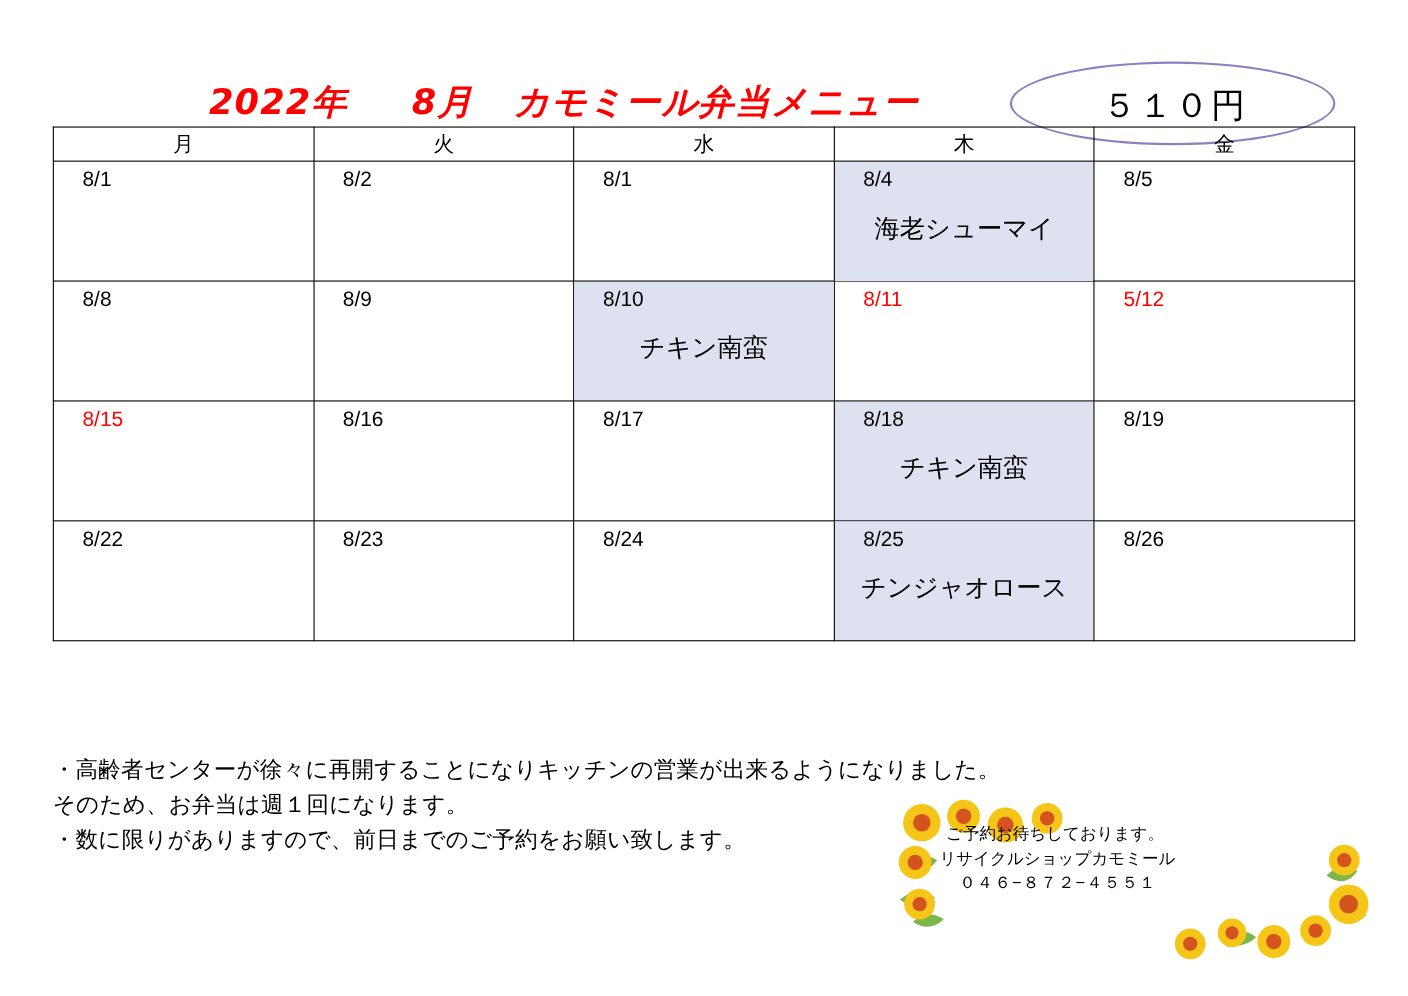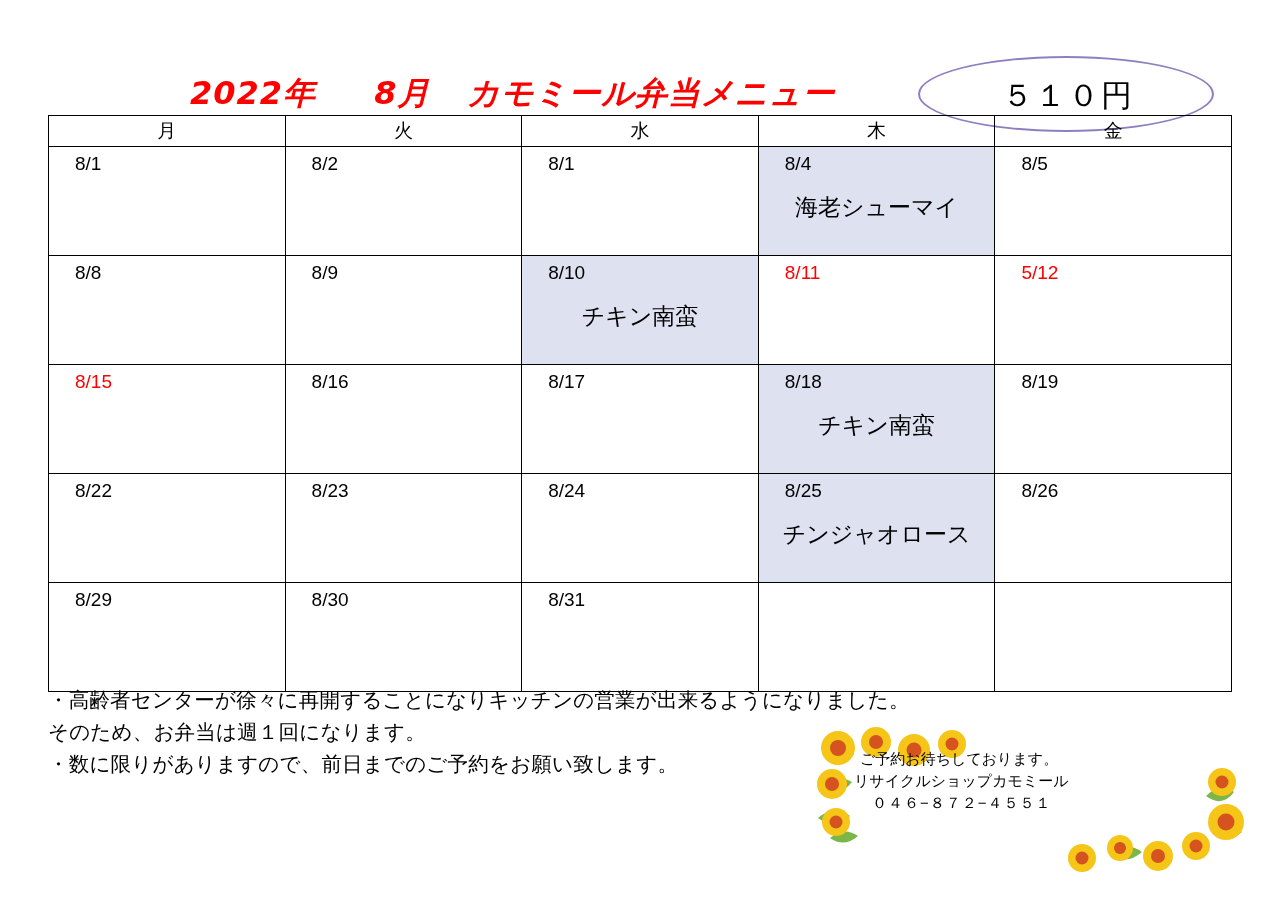--- a/index.html
+++ b/index.html
@@ -263,42 +263,20 @@
       <td class="highlight">
         <span class="daynum">8/25</span>
         <span class="menu">チンジャオロース</span>
       </td>
       <td>
         <span class="daynum">8/26</span>
         <span class="menu"></span>
       </td>
     </tr>
 
-    <tr>
-      <td>
-        <span class="daynum">8/29</span>
-        <span class="menu"></span>
-      </td>
-      <td>
-        <span class="daynum">8/30</span>
-        <span class="menu"></span>
-      </td>
-      <td>
-        <span class="daynum">8/31</span>
-        <span class="menu"></span>
-      </td>
-      <td class="empty">
-
-        <span class="menu"></span>
-      </td>
-      <td class="empty">
-
-        <span class="menu"></span>
-      </td>
-    </tr>
   </tbody>
 </table>
 
 <div class="notes">
   <div>・高齢者センターが徐々に再開することになりキッチンの営業が出来るようになりました。</div>
   <div>そのため、お弁当は週１回になります。</div>
   <div>・数に限りがありますので、前日までのご予約をお願い致します。</div>
 </div>
 
 <svg class="flowers" viewBox="0 0 440 150" xmlns="http://www.w3.org/2000/svg">

